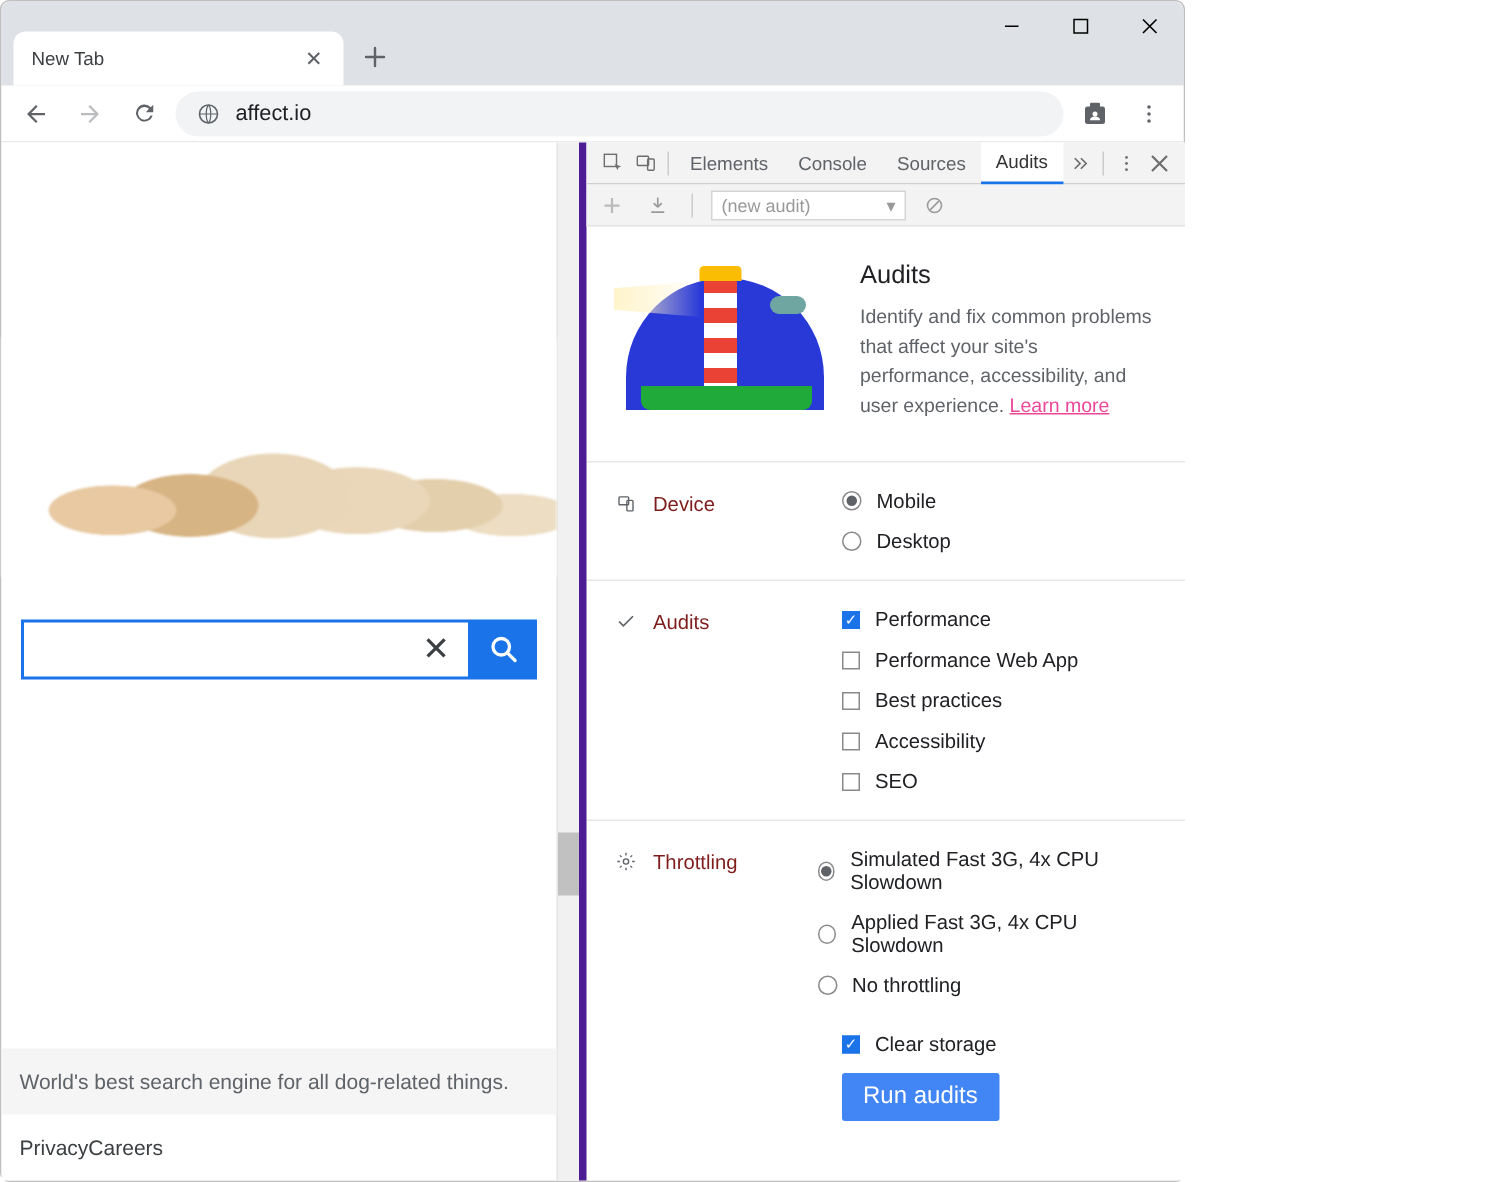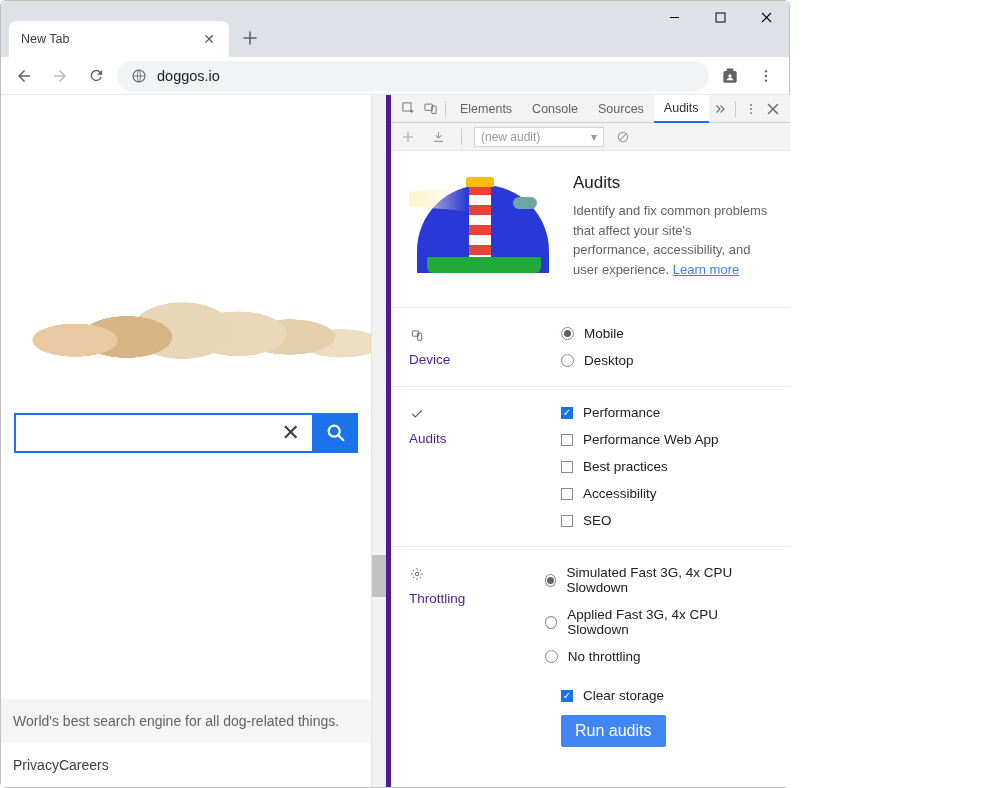--- a/index.html
+++ b/index.html
@@ -89,26 +89,26 @@
     border-radius:3px;}
   .lh-top { position:absolute; left:57px; bottom:86px; width:28px; height:10px;
     background:#fbbc04; border-radius:3px 3px 0 0;}
   .lh-beam { position:absolute; left:0; top:14px; width:58px; height:24px;
     background:linear-gradient(90deg, rgba(255,243,200,0.95), rgba(255,243,200,0));
     clip-path: polygon(0 20%, 100% 0, 100% 100%, 0 80%);}
   .lh-cloud { position:absolute; right:12px; top:24px; width:24px; height:12px;
     background:#6fa6a1; border-radius:10px;}
   .audits-head h2 { margin:0 0 8px 0; font-size:17px; font-weight:400; color:#202124;}
   .audits-head p { margin:0; font-size:13px; color:#5f6368; line-height:1.5;}
-  .audits-head a { color:#3b82f6; text-align:right;}
+  .audits-head a { color:#ec4899; text-align:right;}
 
   .section { display:flex; padding:18px; border-bottom:1px solid #e8e8e8;}
   .section.no-border { border-bottom:none;}
   .sec-label { width:152px; display:flex; align-items:flex-start; gap:10px;
-    color:#4c1d95; font-size:13.5px; padding-top:2px;flex-direction:column;}
+    color:#7f1d1d; font-size:13.5px; padding-top:2px;}
   .sec-ico { width:16px; display:flex; justify-content:center; color:#5f6368;}
   .sec-opts { display:flex; flex-direction:column; gap:12px; font-size:13.5px; color:#202124;}
   .opt { display:flex; align-items:center; gap:10px;}
   .radio { width:13px; height:13px; border-radius:50%; border:1px solid #8a8a8a;
     display:inline-flex; align-items:center; justify-content:center;}
   .radio.checked::after { content:""; width:7px; height:7px; background:#5f6368;
     border-radius:50%;}
   .chk { width:12px; height:12px; border:1px solid #8a8a8a; display:inline-flex;
     align-items:center; justify-content:center; font-size:10px; color:#fff;}
   .chk.checked { background:#1a73e8; border-color:#1a73e8;}
@@ -170,21 +170,21 @@
           <path d="M17.65 6.35A8 8 0 1 0 19.5 14h-2.1a6 6 0 1 1-1.4-6.2L13 11h7V4l-2.35 2.35z" fill="#5f6368"></path>
         </svg>
     </div>
     <div class="omnibox">
       <span class="globe">
         <svg width="16" height="16" viewBox="0 0 24 24">
             <circle cx="12" cy="12" r="9" fill="none" stroke="#5f6368" stroke-width="1.6"></circle>
             <path d="M3 12h18M12 3c3 3 3 15 0 18M12 3c-3 3-3 15 0 18" fill="none" stroke="#5f6368" stroke-width="1.2"></path>
           </svg>
       </span>
-      <span>doggos.io</span>
+      <span>affect.io</span>
     </div>
     <div class="acct">
       <svg width="20" height="20" viewBox="0 0 24 24">
           <rect x="4" y="6" width="16" height="14" rx="2" fill="#5f6368"></rect>
           <rect x="8" y="3" width="8" height="5" rx="1" fill="#5f6368"></rect>
           <circle cx="12" cy="12" r="2" fill="#fff"></circle>
           <path d="M8 17c0-2 2-3 4-3s4 1 4 3" fill="#fff"></path>
         </svg>
     </div>
     <div class="tb-btn">

